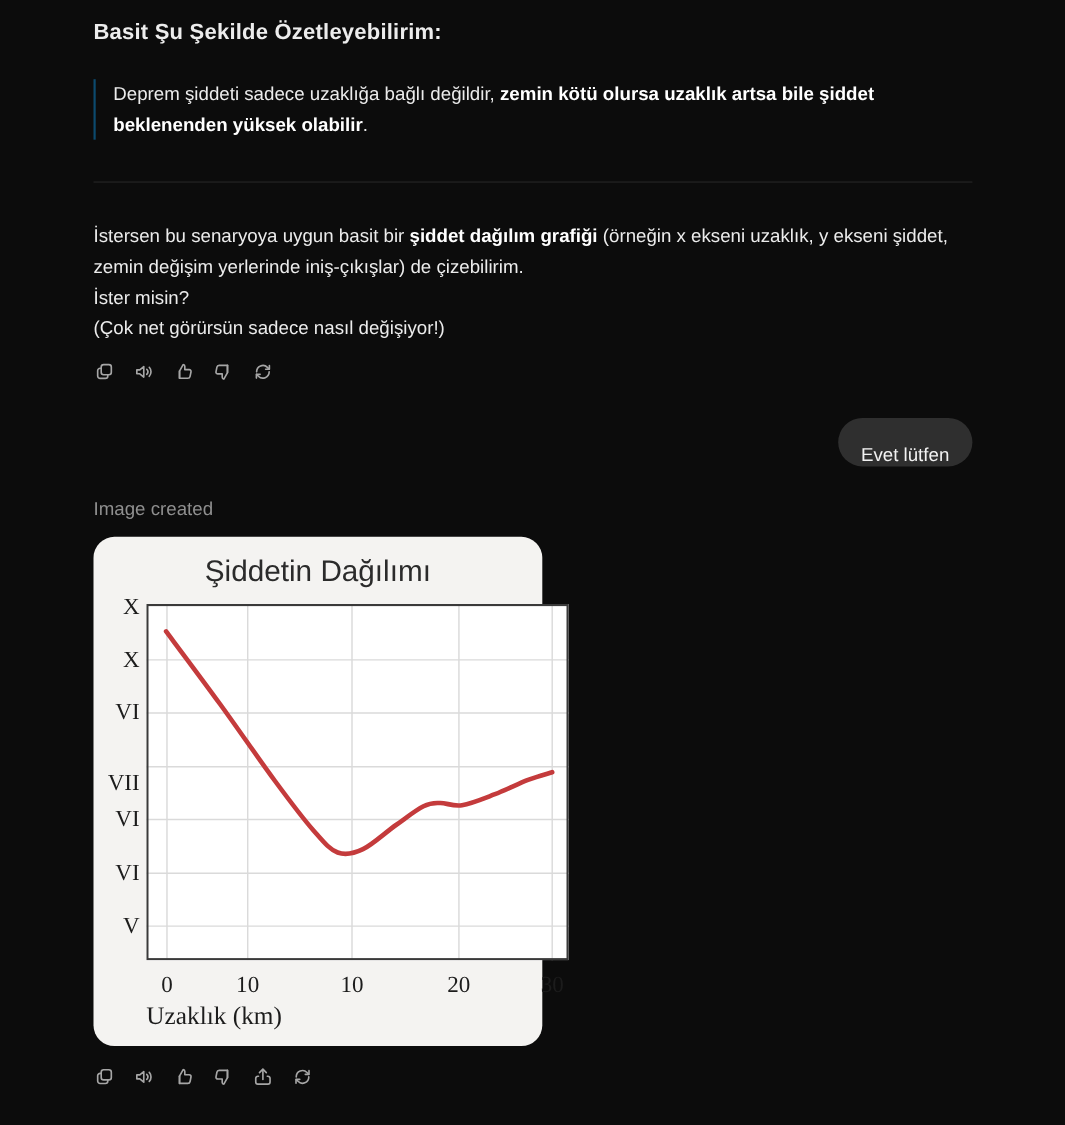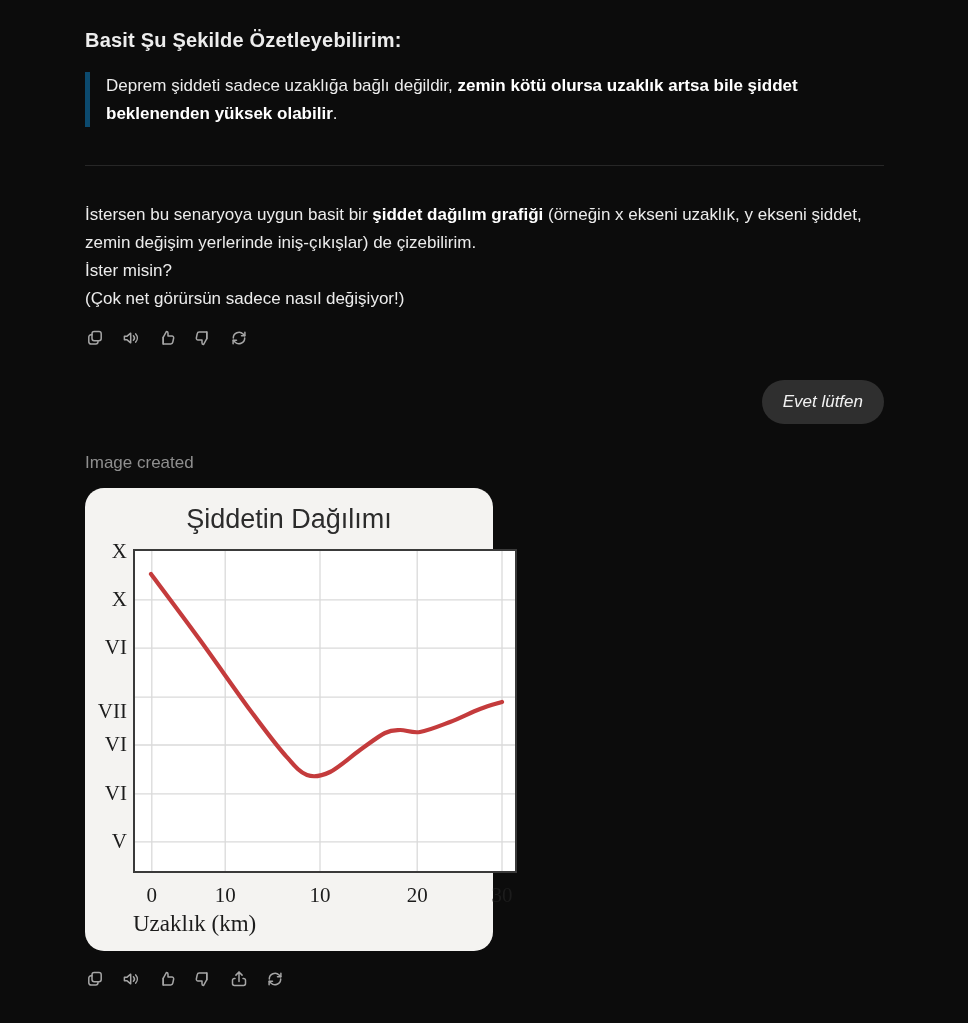--- a/index.html
+++ b/index.html
@@ -1,37 +1,37 @@
 <!DOCTYPE html>
 <html><head>
 <meta charset="utf-8">
 <style>
   html,body{margin:0;padding:0;background:#000;}
   body{font-family:"Liberation Sans","DejaVu Sans",sans-serif;-webkit-font-smoothing:antialiased;}
   #canvas{position:relative;width:968px;height:1023px;background:#0c0c0c;overflow:hidden;}
 
-  .heading{position:absolute;left:85px;top:29px;font-size:20px;font-weight:700;color:#ededed;letter-spacing:.2px;}
+  .heading{position:absolute;left:85px;top:18px;font-size:20px;font-weight:700;color:#ededed;letter-spacing:.2px;}
 
-  .quote{position:absolute;left:85px;top:72px;width:800px;border-left:5px solid #0c4a6e;
+  .quote{position:absolute;left:85px;top:72px;width:800px;border-left:2px solid #0c4a6e;
          padding-left:16px;font-size:17px;line-height:27.5px;color:#ececec;}
   .quote b,.para b{font-weight:700;color:#fff;}
 
   .divider{position:absolute;left:85px;top:165px;width:799px;height:1px;background:#272727;}
 
   .para{position:absolute;left:85px;top:201px;width:822px;font-size:17px;line-height:28px;color:#ececec;}
 
   .iconrow{position:absolute;display:flex;gap:16px;align-items:center;}
   .iconrow.row1{left:85px;top:328px;}
   .iconrow.row2{left:85px;top:969px;}
   .icon-btn{width:20px;height:20px;padding:0;border:0;background:transparent;cursor:pointer;display:block;}
   .icon-btn svg{display:block;width:20px;height:20px;stroke:#a6a6a6;fill:none;stroke-width:1.5;
                 stroke-linecap:round;stroke-linejoin:round;}
 
   .bubble{position:absolute;top:380px;right:84px;height:44px;background:#2f2f2f;border-radius:22px;
-          display:flex;align-items:center;padding:0 21px;font-size:17px;color:#f2f2f2;font-style:italic;}
+          display:flex;align-items:flex-end;padding:0 21px;font-size:17px;color:#f2f2f2;}
 
   .img-status{position:absolute;left:85px;top:453px;font-size:17px;color:#8f8f8f;}
 
   .chart-card{position:absolute;left:85px;top:488px;width:408px;height:463px;background:#f4f3f1;border-radius:19px;}
   .chart-title{position:absolute;left:0;top:16px;width:100%;text-align:center;font-size:27px;font-weight:500;color:#2b2b2b;}
   .plot-svg{position:absolute;left:48px;top:61px;}
   .ytick{position:absolute;left:0;width:42px;text-align:right;font-family:"Liberation Serif","DejaVu Serif",serif;
          font-size:21px;color:#1c1c1c;line-height:21px;}
   .xtick{position:absolute;transform:translateX(-50%);font-family:"Liberation Serif","DejaVu Serif",serif;
          font-size:21px;color:#1c1c1c;top:395px;}

